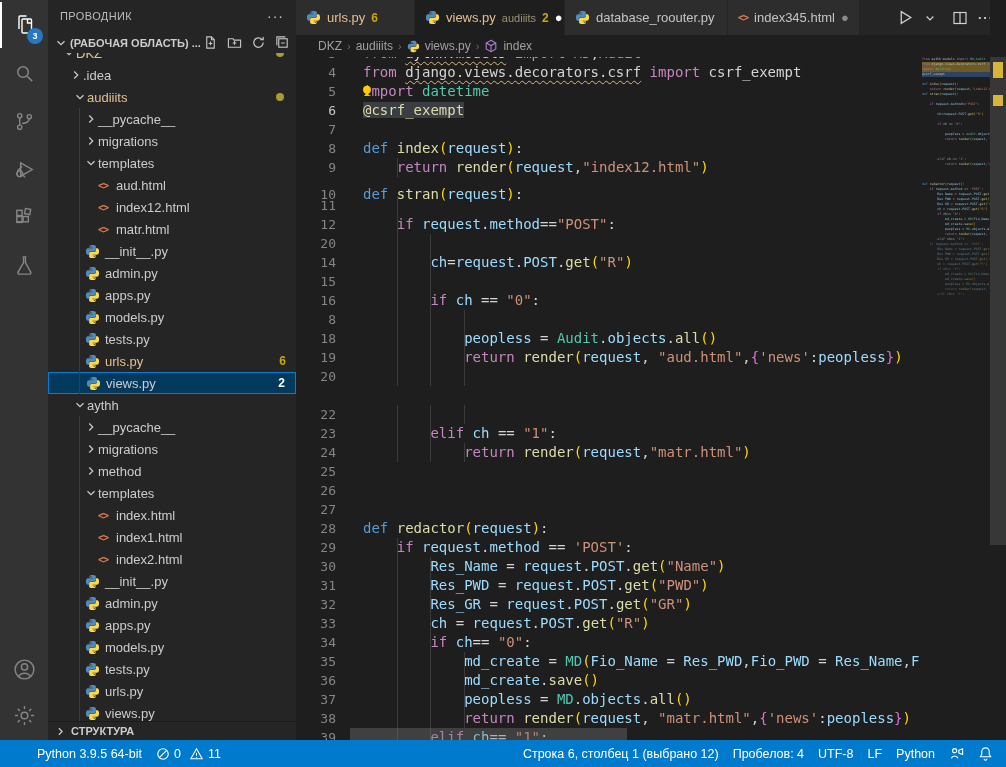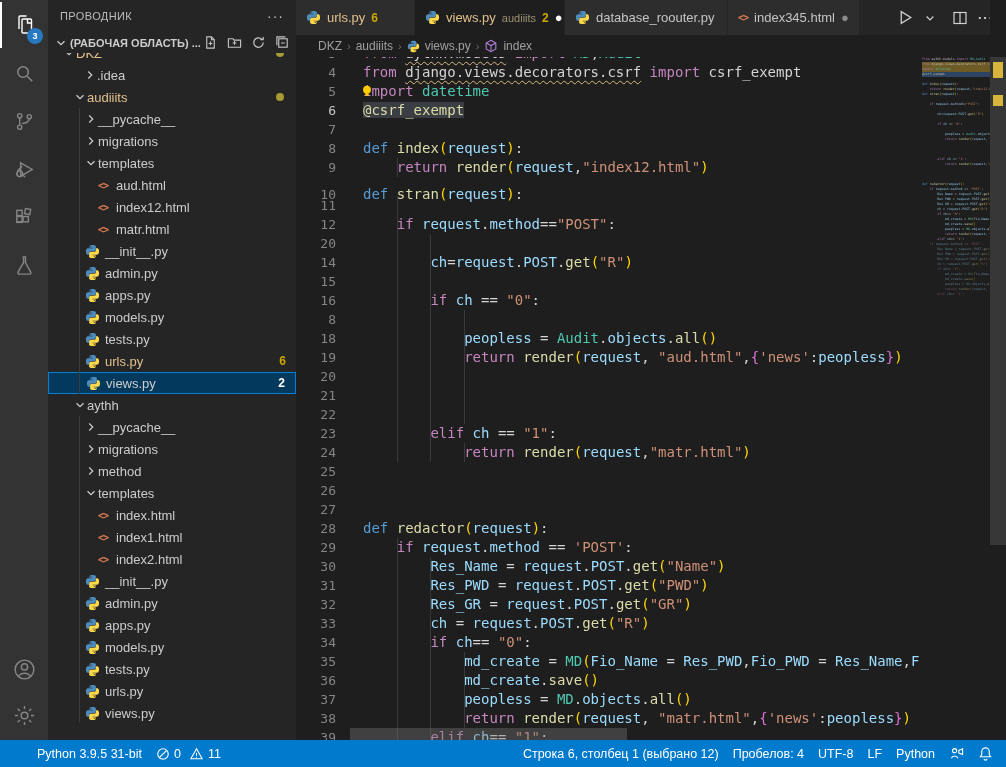--- a/index.html
+++ b/index.html
@@ -177,21 +177,21 @@
     <div class="tree" id="tree">
         <div class="trow mod first" style="padding-left: 14px;">
           <span class="chev">
             <svg width="14" height="14" viewBox="0 0 16 16" fill="none" stroke="#ccc" stroke-width="1.4">
               <path d="M4 6l4 4 4-4"></path>
             </svg>
           </span>
           <span class="lab">DKZ</span>
           <span class="tdot"></span>
         </div>
-        <div class="trow" style="padding-left: 35px;">
+        <div class="trow" style="padding-left: 21px;">
           <span class="chev">
             <svg width="14" height="14" viewBox="0 0 16 16" fill="none" stroke="#ccc" stroke-width="1.4">
               <path d="M6 4l4 4-4 4"></path>
             </svg>
           </span>
           <span class="lab">.idea</span>
         </div>
         <div class="trow mod" style="padding-left: 25px;">
           <span class="chev">
             <svg width="14" height="14" viewBox="0 0 16 16" fill="none" stroke="#ccc" stroke-width="1.4">
@@ -425,20 +425,26 @@
             <svg width="15" height="15" viewBox="0 0 32 32">
               <path fill="#4e8cbe" d="M15.9 2c-7 0-6.6 3-6.6 3v3.2h6.7v1H6.7S2 8.7 2 15.8c0 7.2 4.1 6.9 4.1 6.9h2.5v-3.3s-.1-4.1 4-4.1h6.7s3.9.1 3.9-3.7V5.2S23.8 2 15.9 2zm-3.7 2.1a1.2 1.2 0 1 1 0 2.4 1.2 1.2 0 0 1 0-2.4z"></path>
               <path fill="#ffd94a" d="M16.1 30c7 0 6.6-3 6.6-3v-3.2H16v-1h9.3S30 23.3 30 16.2c0-7.2-4.1-6.9-4.1-6.9h-2.5v3.3s.1 4.1-4 4.1h-6.7s-3.9-.1-3.9 3.7v6.4S8.2 30 16.1 30zm3.7-2.1a1.2 1.2 0 1 1 0-2.4 1.2 1.2 0 0 1 0 2.4z"></path>
             </svg>
           </span>
           <span class="lab">views.py</span>
         </div>
         <div class="tguide" style="left: 31px; top: 55px; height: 286px;"></div>
         <div class="tguide" style="left: 31px; top: 363px; height: 308px;"></div>
       </div>
+    <div class="outline">
+      <svg width="13" height="13" viewBox="0 0 16 16" fill="none" stroke="#ccc" stroke-width="1.5">
+          <path d="M6 4l4 4-4 4"></path>
+        </svg>
+      <span>СТРУКТУРА</span>
+    </div>
   </div>
 
   <div class="editor">
     <div class="tabbar" id="tabbar">
         <div class="tab" style="width: 119px;">
           <span class="icon16">
             <svg width="15" height="15" viewBox="0 0 32 32">
               <path fill="#4e8cbe" d="M15.9 2c-7 0-6.6 3-6.6 3v3.2h6.7v1H6.7S2 8.7 2 15.8c0 7.2 4.1 6.9 4.1 6.9h2.5v-3.3s-.1-4.1 4-4.1h6.7s3.9.1 3.9-3.7V5.2S23.8 2 15.9 2zm-3.7 2.1a1.2 1.2 0 1 1 0 2.4 1.2 1.2 0 0 1 0-2.4z"></path>
               <path fill="#ffd94a" d="M16.1 30c7 0 6.6-3 6.6-3v-3.2H16v-1h9.3S30 23.3 30 16.2c0-7.2-4.1-6.9-4.1-6.9h-2.5v3.3s.1 4.1-4 4.1h-6.7s-3.9-.1-3.9 3.7v6.4S8.2 30 16.1 30zm3.7-2.1a1.2 1.2 0 1 1 0-2.4 1.2 1.2 0 0 1 0 2.4z"></path>
             </svg>
@@ -528,21 +534,20 @@
         <div class="cline" style="top: 139px;"><span class="lnum">11</span><div class="g" style="left:100.72px"></div><span class="ltext"></span></div>
         <div class="cline" style="top: 158px;"><span class="lnum">12</span><div class="g" style="left:100.72px"></div><span class="ltext"><span class="tok w">    </span><span class="tok k">if</span><span class="tok w"> </span><span class="tok v">request</span><span class="tok w">.</span><span class="tok v">method</span><span class="tok w">==</span><span class="tok s">"POST"</span><span class="tok w">:</span></span></div>
         <div class="cline" style="top: 177px;"><span class="lnum">20</span><div class="g" style="left:100.72px"></div><div class="g" style="left:134.44px"></div><span class="ltext"></span></div>
         <div class="cline" style="top: 196px;"><span class="lnum">14</span><div class="g" style="left:100.72px"></div><div class="g" style="left:134.44px"></div><span class="ltext"><span class="tok w">        </span><span class="tok v">ch</span><span class="tok w">=</span><span class="tok v">request</span><span class="tok w">.</span><span class="tok v">POST</span><span class="tok w">.</span><span class="tok f">get</span><span class="tok p1">(</span><span class="tok s">"R"</span><span class="tok p1">)</span></span></div>
         <div class="cline" style="top: 215px;"><span class="lnum">15</span><div class="g" style="left:100.72px"></div><div class="g" style="left:134.44px"></div><span class="ltext"></span></div>
         <div class="cline" style="top: 234px;"><span class="lnum">16</span><div class="g" style="left:100.72px"></div><div class="g" style="left:134.44px"></div><span class="ltext"><span class="tok w">        </span><span class="tok k">if</span><span class="tok w"> </span><span class="tok v">ch</span><span class="tok w"> == </span><span class="tok s">"0"</span><span class="tok w">:</span></span></div>
         <div class="cline" style="top: 253px;"><span class="lnum">8</span><div class="g" style="left:100.72px"></div><div class="g" style="left:134.44px"></div><div class="g" style="left:168.16px"></div><span class="ltext"></span></div>
         <div class="cline" style="top: 272px;"><span class="lnum">18</span><div class="g" style="left:100.72px"></div><div class="g" style="left:134.44px"></div><div class="g" style="left:168.16px"></div><span class="ltext"><span class="tok w">            </span><span class="tok v">peopless</span><span class="tok w"> = </span><span class="tok t">Audit</span><span class="tok w">.</span><span class="tok v">objects</span><span class="tok w">.</span><span class="tok f">all</span><span class="tok p1">()</span></span></div>
         <div class="cline" style="top: 291px;"><span class="lnum">19</span><div class="g" style="left:100.72px"></div><div class="g" style="left:134.44px"></div><div class="g" style="left:168.16px"></div><span class="ltext"><span class="tok w">            </span><span class="tok k">return</span><span class="tok w"> </span><span class="tok f">render</span><span class="tok p1">(</span><span class="tok v">request</span><span class="tok w">, </span><span class="tok s">"aud.html"</span><span class="tok w">,</span><span class="tok p2">{</span><span class="tok s">'news'</span><span class="tok w">:</span><span class="tok v">peopless</span><span class="tok p2">}</span><span class="tok p1">)</span></span></div>
         <div class="cline" style="top: 310px;"><span class="lnum">20</span><div class="g" style="left:100.72px"></div><div class="g" style="left:134.44px"></div><div class="g" style="left:168.16px"></div><span class="ltext"></span></div>
-        <div class="cline" style="top: 329px;"><span class="lnum">21</span><div class="g" style="left:100.72px"></div><div class="g" style="left:134.44px"></div><div class="g" style="left:168.16px"></div><span class="ltext"></span></div>
         <div class="cline" style="top: 348px;"><span class="lnum">22</span><div class="g" style="left:100.72px"></div><div class="g" style="left:134.44px"></div><div class="g" style="left:168.16px"></div><span class="ltext"></span></div>
         <div class="cline" style="top: 367px;"><span class="lnum">23</span><div class="g" style="left:100.72px"></div><div class="g" style="left:134.44px"></div><span class="ltext"><span class="tok w">        </span><span class="tok k">elif</span><span class="tok w"> </span><span class="tok v">ch</span><span class="tok w"> == </span><span class="tok s">"1"</span><span class="tok w">:</span></span></div>
         <div class="cline" style="top: 386px;"><span class="lnum">24</span><div class="g" style="left:100.72px"></div><div class="g" style="left:134.44px"></div><div class="g" style="left:168.16px"></div><span class="ltext"><span class="tok w">            </span><span class="tok k">return</span><span class="tok w"> </span><span class="tok f">render</span><span class="tok p1">(</span><span class="tok v">request</span><span class="tok w">,</span><span class="tok s">"matr.html"</span><span class="tok p1">)</span></span></div>
         <div class="cline" style="top: 405px;"><span class="lnum">25</span><span class="ltext"></span></div>
         <div class="cline" style="top: 424px;"><span class="lnum">26</span><span class="ltext"></span></div>
         <div class="cline" style="top: 443px;"><span class="lnum">27</span><span class="ltext"></span></div>
         <div class="cline" style="top: 462px;"><span class="lnum">28</span><span class="ltext"><span class="tok d">def</span><span class="tok w"> </span><span class="tok f">redactor</span><span class="tok p1">(</span><span class="tok v">request</span><span class="tok p1">)</span><span class="tok w">:</span></span></div>
         <div class="cline" style="top: 481px;"><span class="lnum">29</span><div class="g" style="left:100.72px"></div><span class="ltext"><span class="tok w">    </span><span class="tok k">if</span><span class="tok w"> </span><span class="tok v">request</span><span class="tok w">.</span><span class="tok v">method</span><span class="tok w"> == </span><span class="tok s">'POST'</span><span class="tok w">:</span></span></div>
         <div class="cline" style="top: 500px;"><span class="lnum">30</span><div class="g" style="left:100.72px"></div><div class="g" style="left:134.44px"></div><span class="ltext"><span class="tok w">        </span><span class="tok v">Res_Name</span><span class="tok w"> = </span><span class="tok v">request</span><span class="tok w">.</span><span class="tok v">POST</span><span class="tok w">.</span><span class="tok f">get</span><span class="tok p1">(</span><span class="tok s">"Name"</span><span class="tok p1">)</span></span></div>
         <div class="cline" style="top: 519px;"><span class="lnum">31</span><div class="g" style="left:100.72px"></div><div class="g" style="left:134.44px"></div><span class="ltext"><span class="tok w">        </span><span class="tok v">Res_PWD</span><span class="tok w"> = </span><span class="tok v">request</span><span class="tok w">.</span><span class="tok v">POST</span><span class="tok w">.</span><span class="tok f">get</span><span class="tok p1">(</span><span class="tok s">"PWD"</span><span class="tok p1">)</span></span></div>
@@ -609,21 +614,21 @@
       <div class="vthumb"></div>
       <div class="vmark" style="top:62px;height:16px"></div>
       <div class="vmark" style="top:95px;height:11px"></div>
     </div>
     <div class="hscroll"></div>
   </div>
 
   <div class="statusbar">
     <div class="st-left">
       <div class="st-item">
-        <span>Python 3.9.5 31-bit</span>
+        <span>Python 3.9.5 64-bit</span>
       </div>
       <div class="st-item">
         <svg width="14" height="14" viewBox="0 0 16 16" fill="none" stroke="#fff" stroke-width="1.3">
             <circle cx="8" cy="8" r="6"></circle>
             <path d="M3.8 12.2L12.2 3.8"></path>
           </svg>
         <span>0</span>
         <svg width="15" height="14" viewBox="0 0 16 16" fill="none" stroke="#fff" stroke-width="1.2" style="margin-left:4px">
             <path d="M8 2L14.5 13.5h-13z"></path>
             <path d="M8 6.5v3.5M8 11.6v.9"></path>

